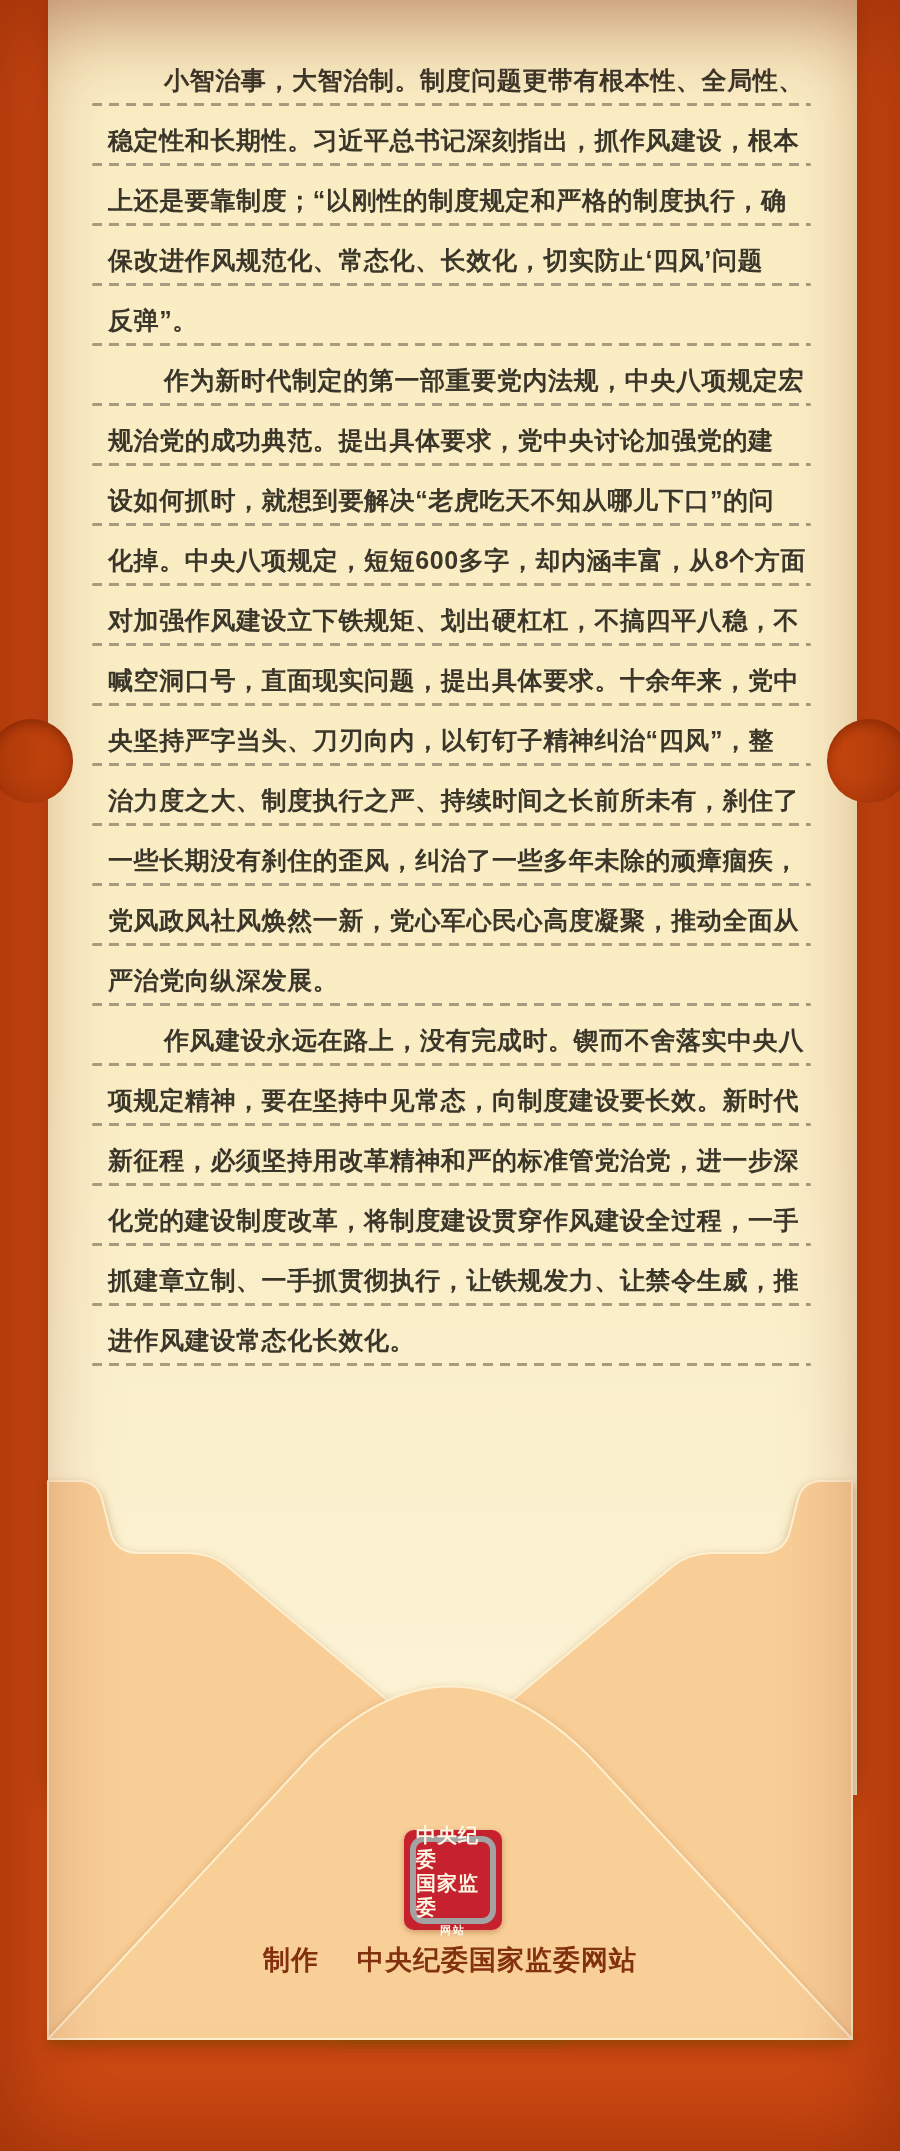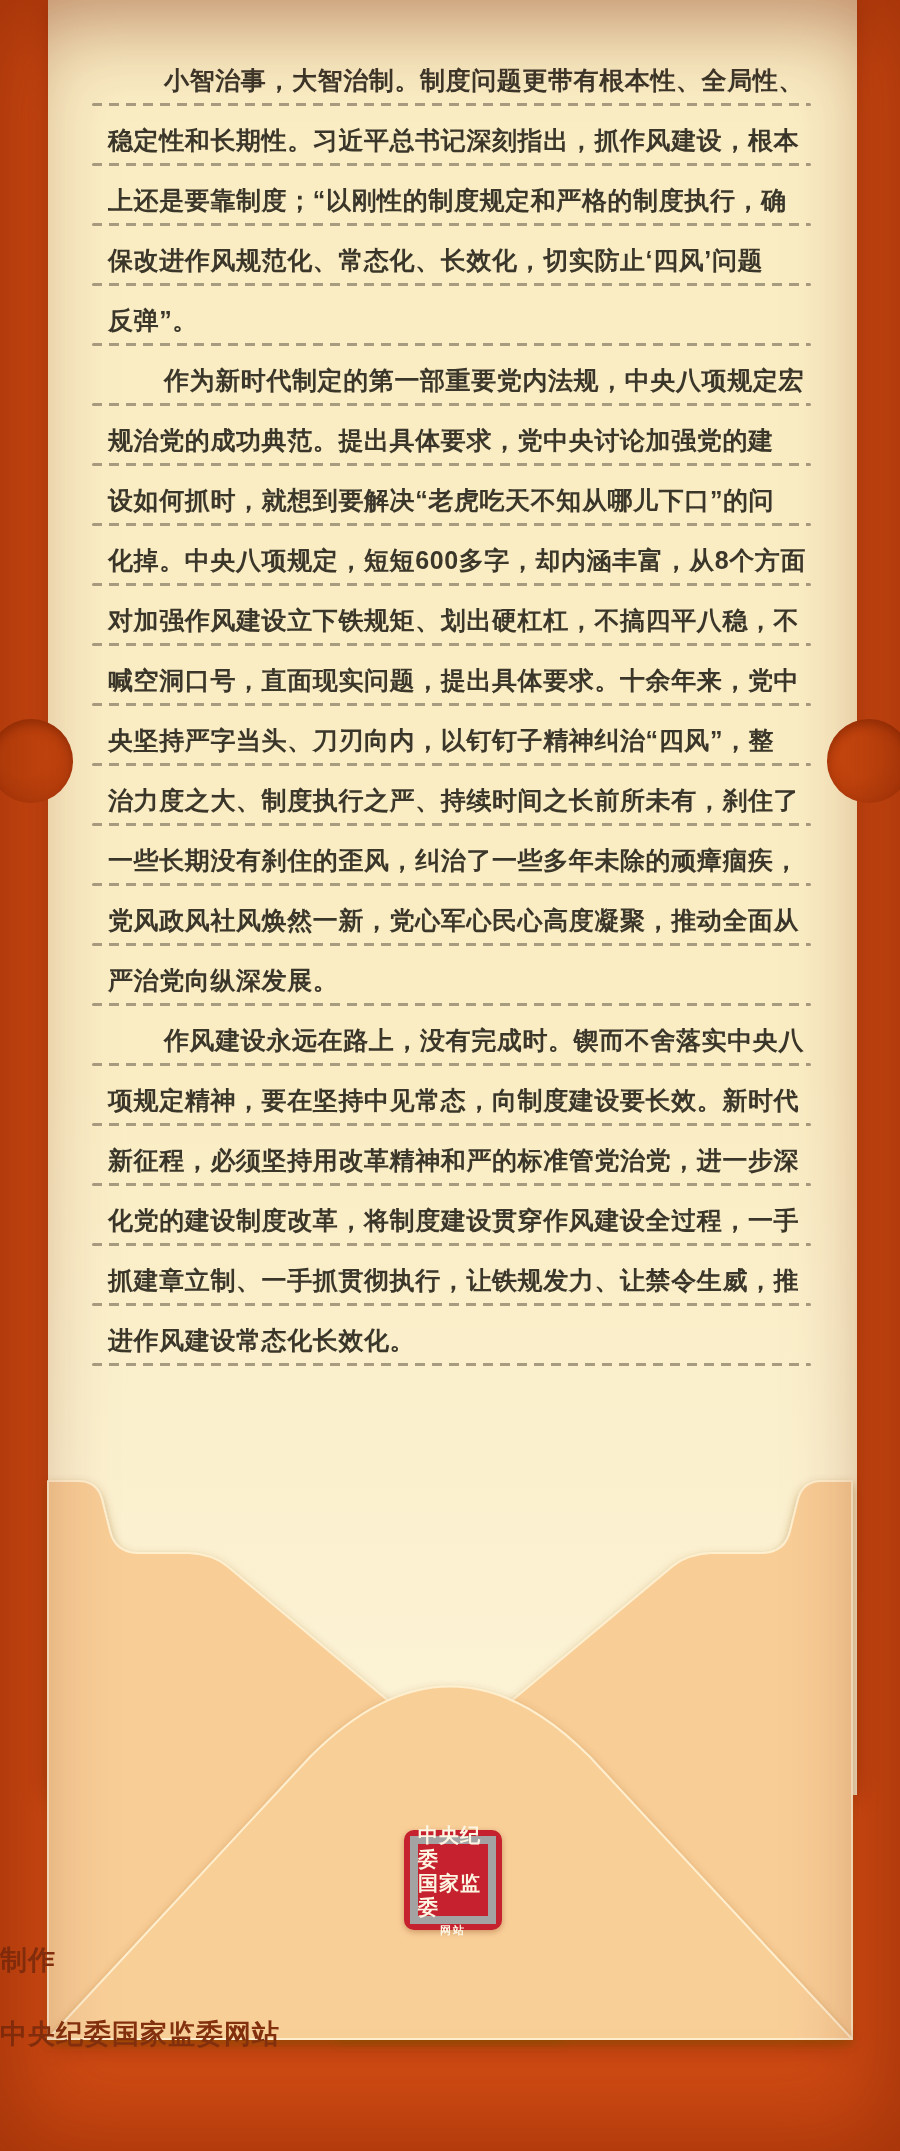--- a/index.html
+++ b/index.html
@@ -44,31 +44,31 @@
     position:absolute;left:56px;top:2031px;width:788px;height:6px;z-index:9;
     box-shadow:0 10px 18px rgba(90,20,0,.5);
   }
   
   .seal{
     position:absolute;left:404px;top:1830px;width:98px;height:100px;z-index:20;
     background:#C5212E;border-radius:10px;display:flex;
     box-shadow:0 2px 6px rgba(120,40,0,.35);
   }
   .seal-inner{
-    flex:1;margin:6px;border:8px solid #a3a3a3;border-radius:0;
+    flex:1;margin:6px;border:6px solid #a3a3a3;border-radius:14px;
     display:flex;flex-direction:column;align-items:center;justify-content:center;
     color:#FDF6E3;font-family:"Liberation Serif","DejaVu Serif",serif;font-weight:bold;
   }
   .seal-line{font-size:20px;line-height:1.2;letter-spacing:1px;}
   .seal-sub{font-size:11px;margin-top:4px;letter-spacing:2px;}
   
   .caption{
     position:absolute;left:0;top:1942px;width:900px;z-index:20;
     display:flex;justify-content:center;gap:38px;
-    font-size:27px;font-weight:bold;color:#83300F;letter-spacing:1px;flex-direction:column;
+    font-size:27px;font-weight:bold;color:#83300F;letter-spacing:1px;
   }
 </style>
 </head>
 <body>
 
 <div class="paper">
   <div class="rows">
     <div class="row indent">小智治事，大智治制。制度问题更带有根本性、全局性、</div>
     <div class="row">稳定性和长期性。习近平总书记深刻指出，抓作风建设，根本</div>
     <div class="row">上还是要靠制度；“以刚性的制度规定和严格的制度执行，确</div>

